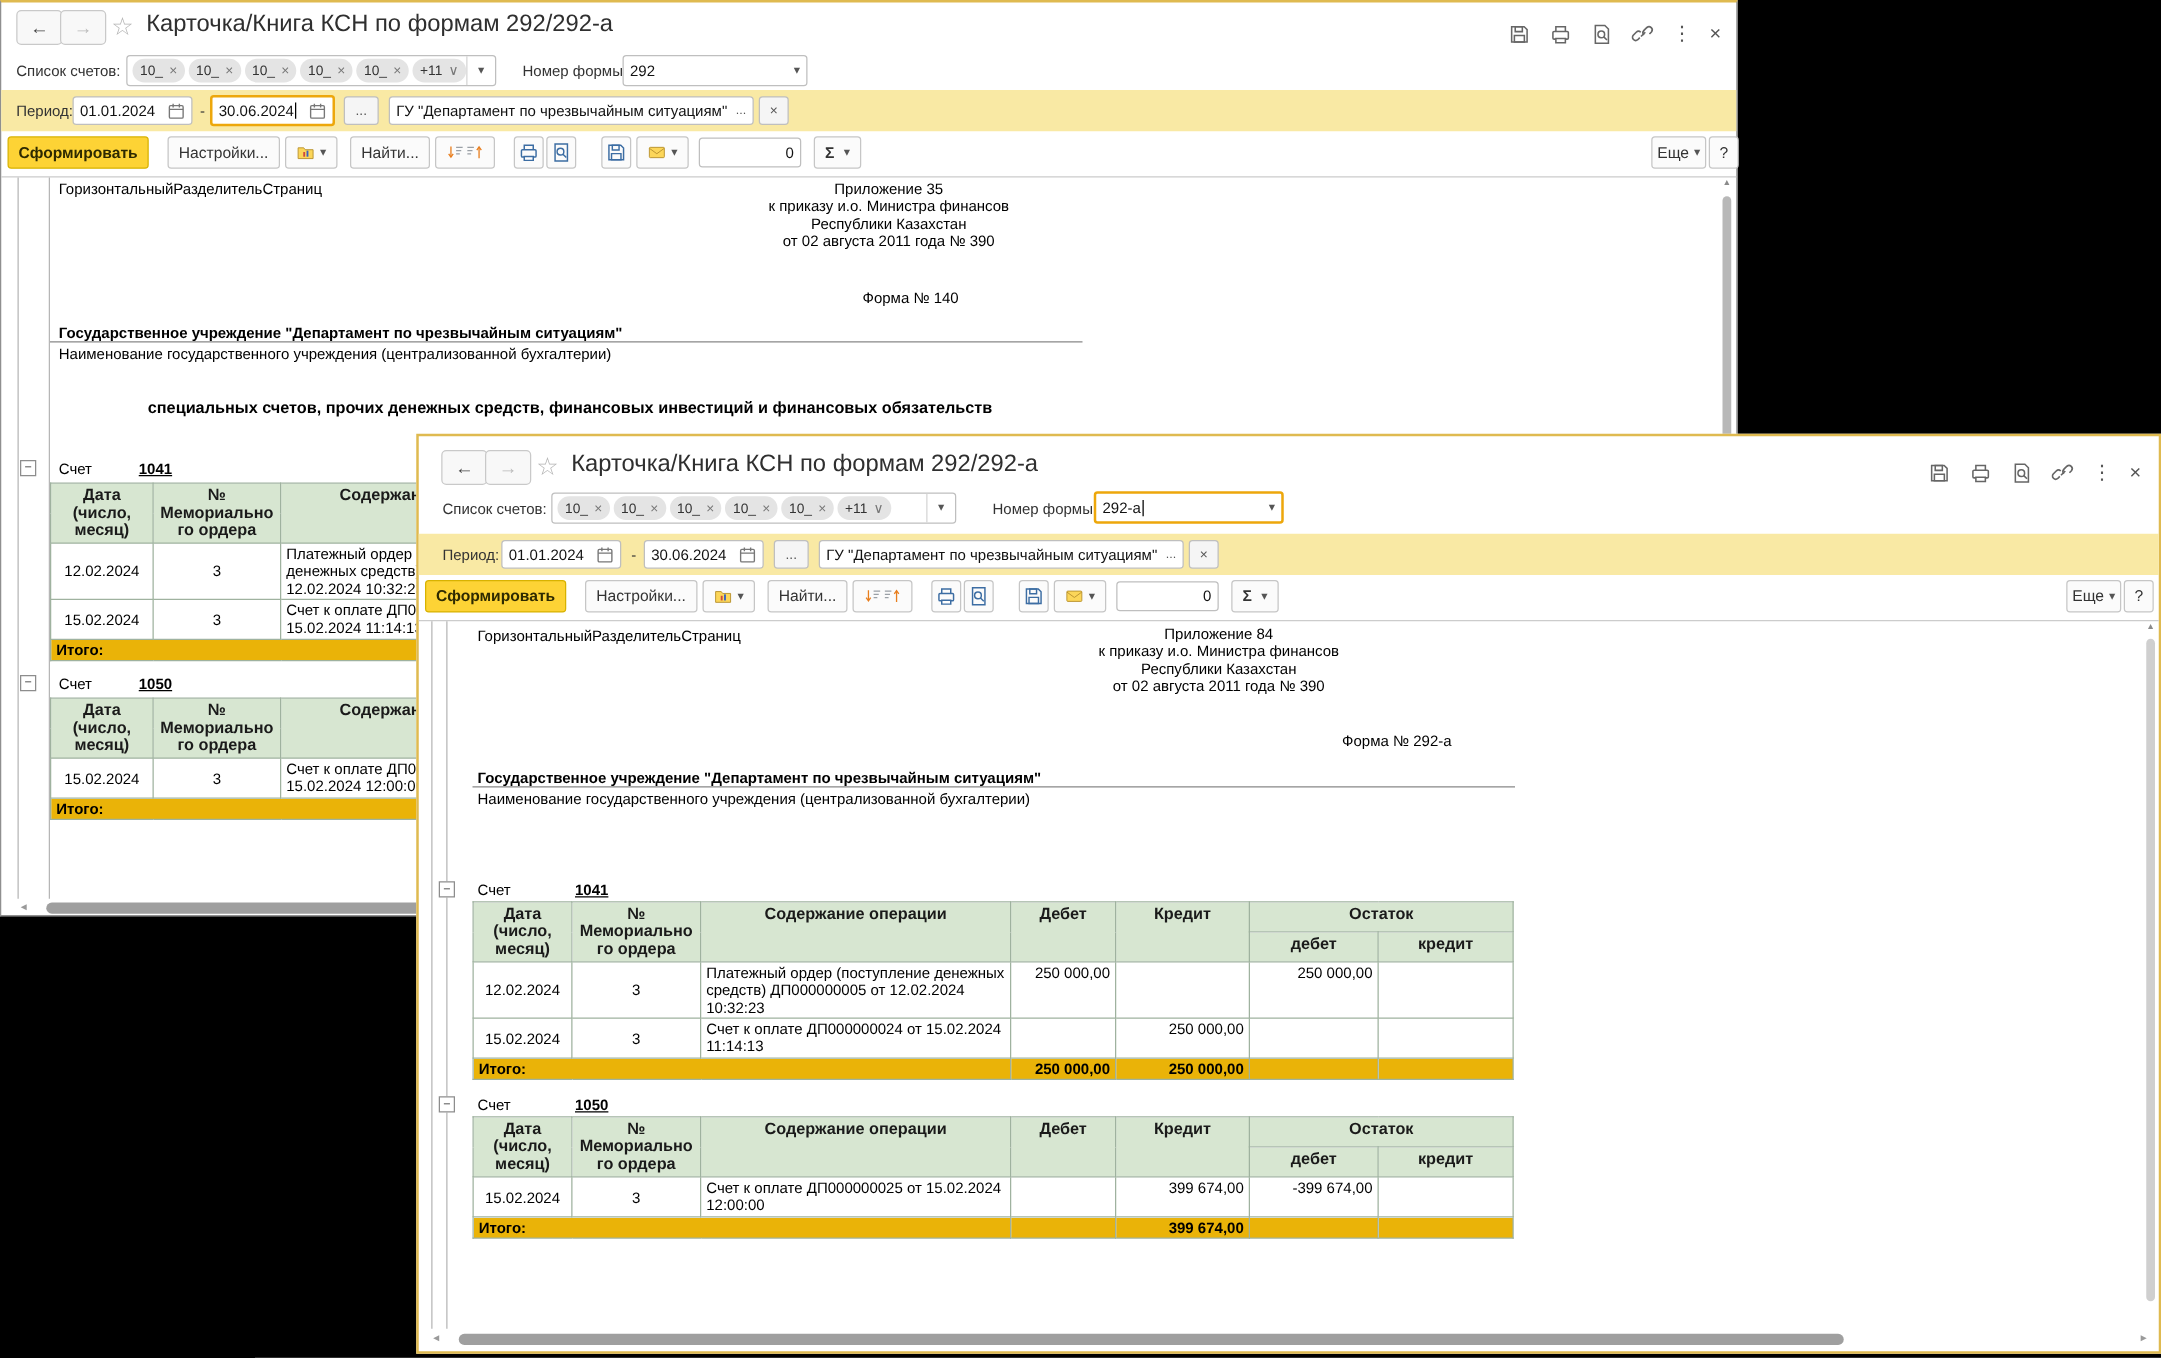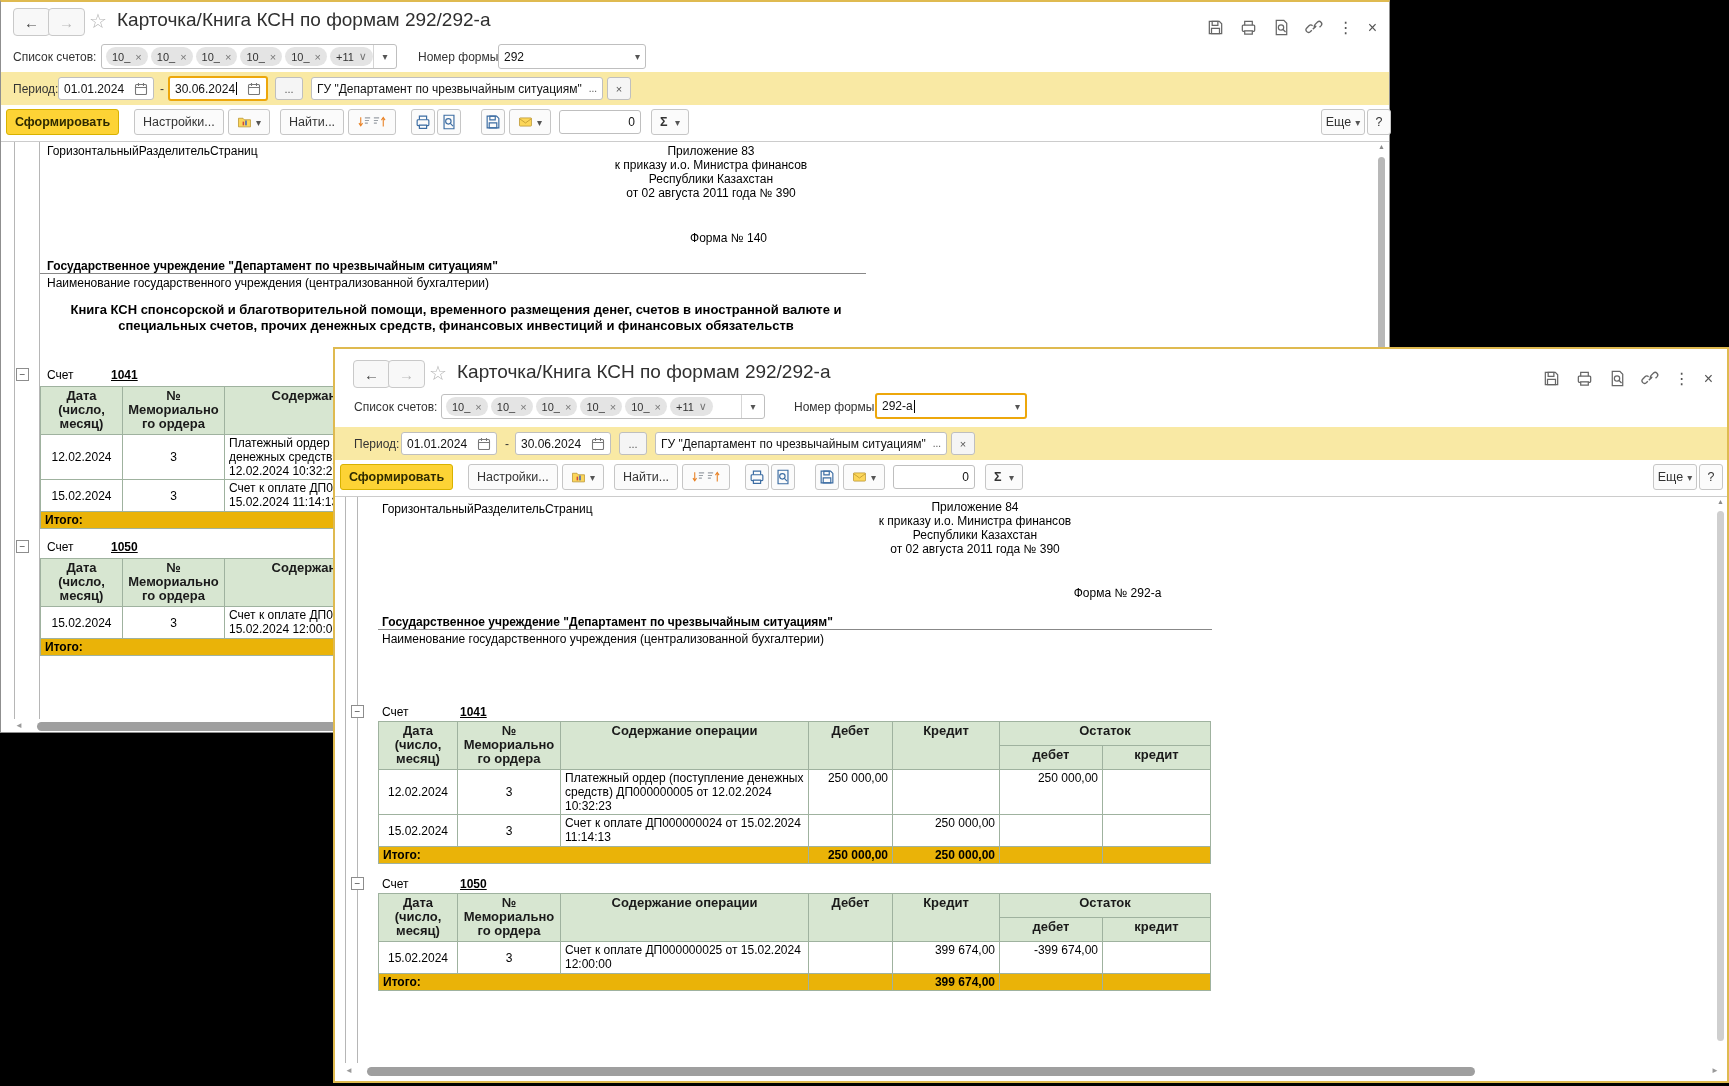--- a/index.html
+++ b/index.html
@@ -271,29 +271,28 @@
       <span>Еще</span>
         <span class="dd">▾</span>
     </div>
     <div class="abs btn sq" style="left:1366px;top:107px;">?</div>
     <div class="sep" style="top:139px;"></div>
 
     <div class="vline" style="left:13px;top:140px;height:577px;"></div>
     <div class="vline" style="left:38px;top:140px;height:577px;"></div>
 
     <span class="rtext" style="left:46px;top:142px;">ГоризонтальныйРазделительСтраниц</span>
-    <span class="rtext ctr" style="left:560px;top:142px;width:300px;">Приложение 83</span>
+    <span class="rtext ctr" style="left:560px;top:142px;width:300px;">Приложение 35</span>
     <span class="rtext ctr" style="left:560px;top:156px;width:300px;">к приказу и.о. Министра финансов</span>
     <span class="rtext ctr" style="left:560px;top:170px;width:300px;">Республики Казахстан</span>
     <span class="rtext ctr" style="left:560px;top:184px;width:300px;">от 02 августа 2011 года № 390</span>
     <span class="rtext ctr" style="left:625px;top:229px;width:205px;">Форма № 140</span>
     <span class="rtext rbold" style="left:46px;top:257px;">Государственное учреждение "Департамент по чрезвычайным ситуациям"</span>
     <div class="hline" style="left:39px;top:271px;width:826px;background:#888;"></div>
     <span class="rtext" style="left:46px;top:274px;">Наименование государственного учреждения (централизованной бухгалтерии)</span>
-    <span class="rtext rhead ctr" style="left:39px;top:300px;width:832px;">Книга КСН спонсорской и благотворительной помощи, временного размещения денег, счетов в иностранной валюте и</span>
     <span class="rtext rhead ctr" style="left:39px;top:316px;width:832px;">специальных счетов, прочих денежных средств, финансовых инвестиций и финансовых обязательств</span>
 
     <div class="gbox" style="left:15px;top:366px;">−</div>
     <span class="rtext" style="left:46px;top:366px;">Счет</span>
     <span class="rtext rbold" style="left:110px;top:366px;text-decoration:underline;">1041</span>
     <table class="rpt" style="left:39px;top:384px;width:424px;">
       <colgroup>
           <col style="width:82px">
           <col style="width:102px">
           <col style="width:240px">

